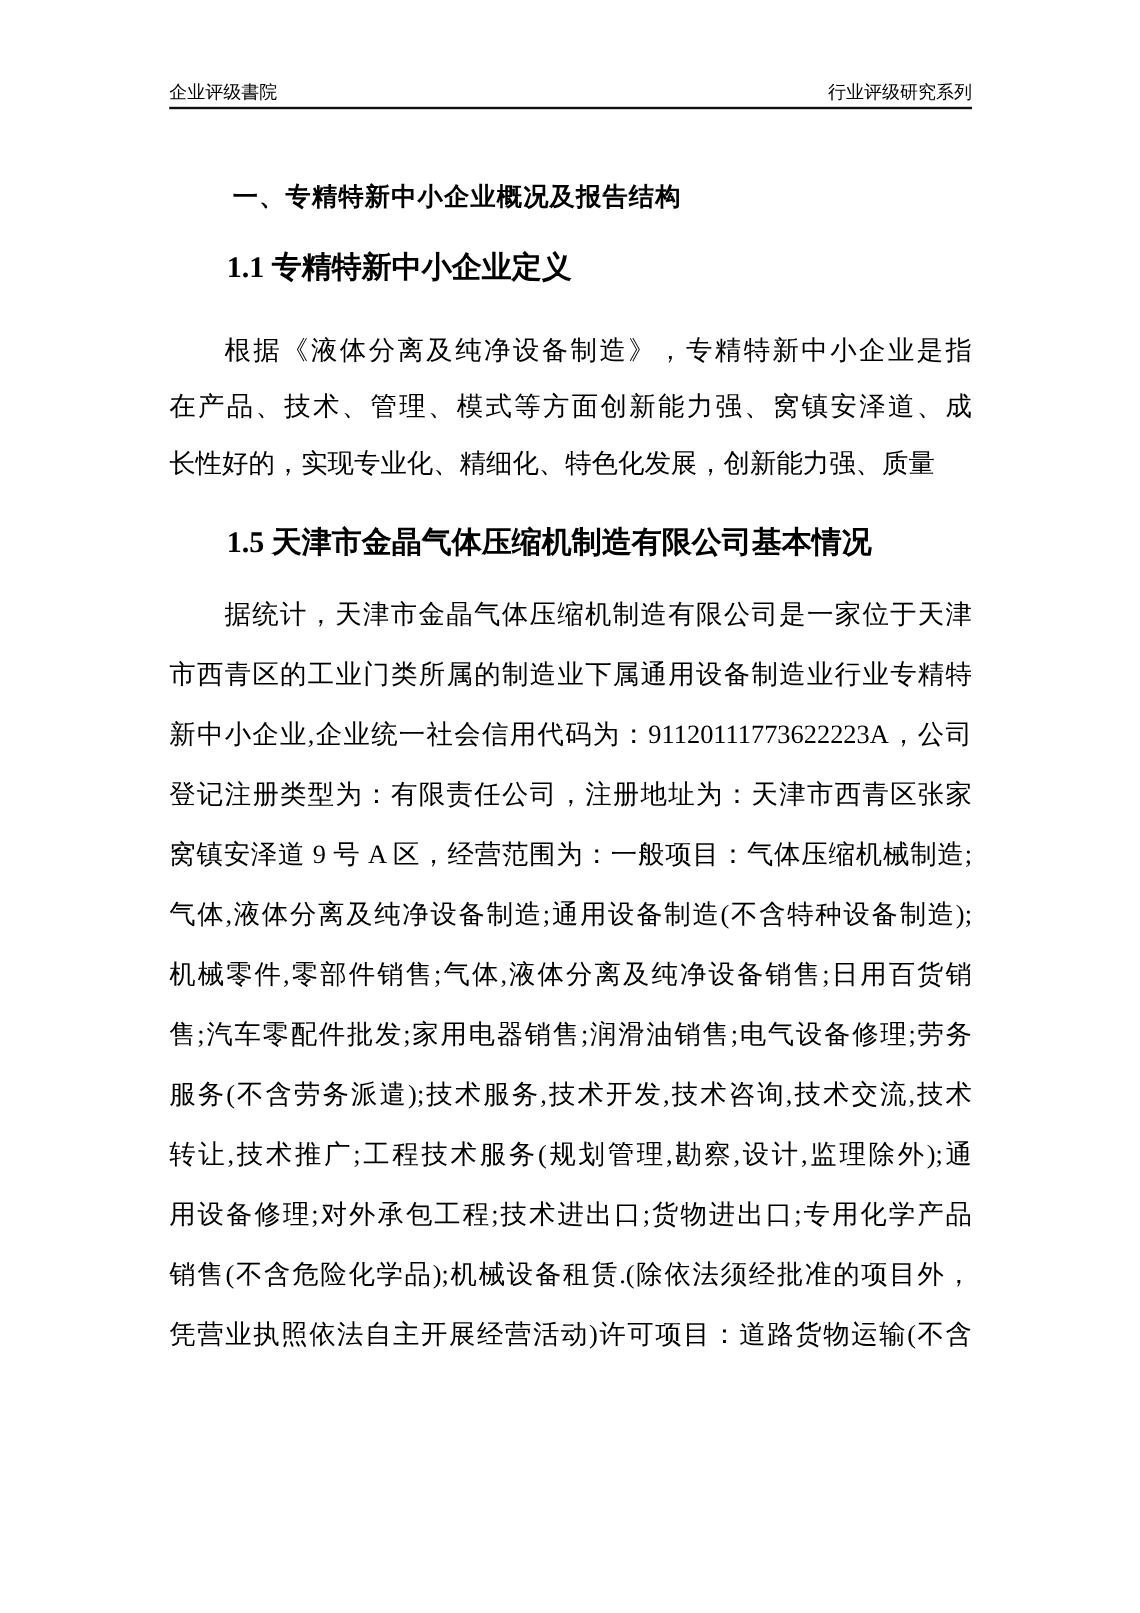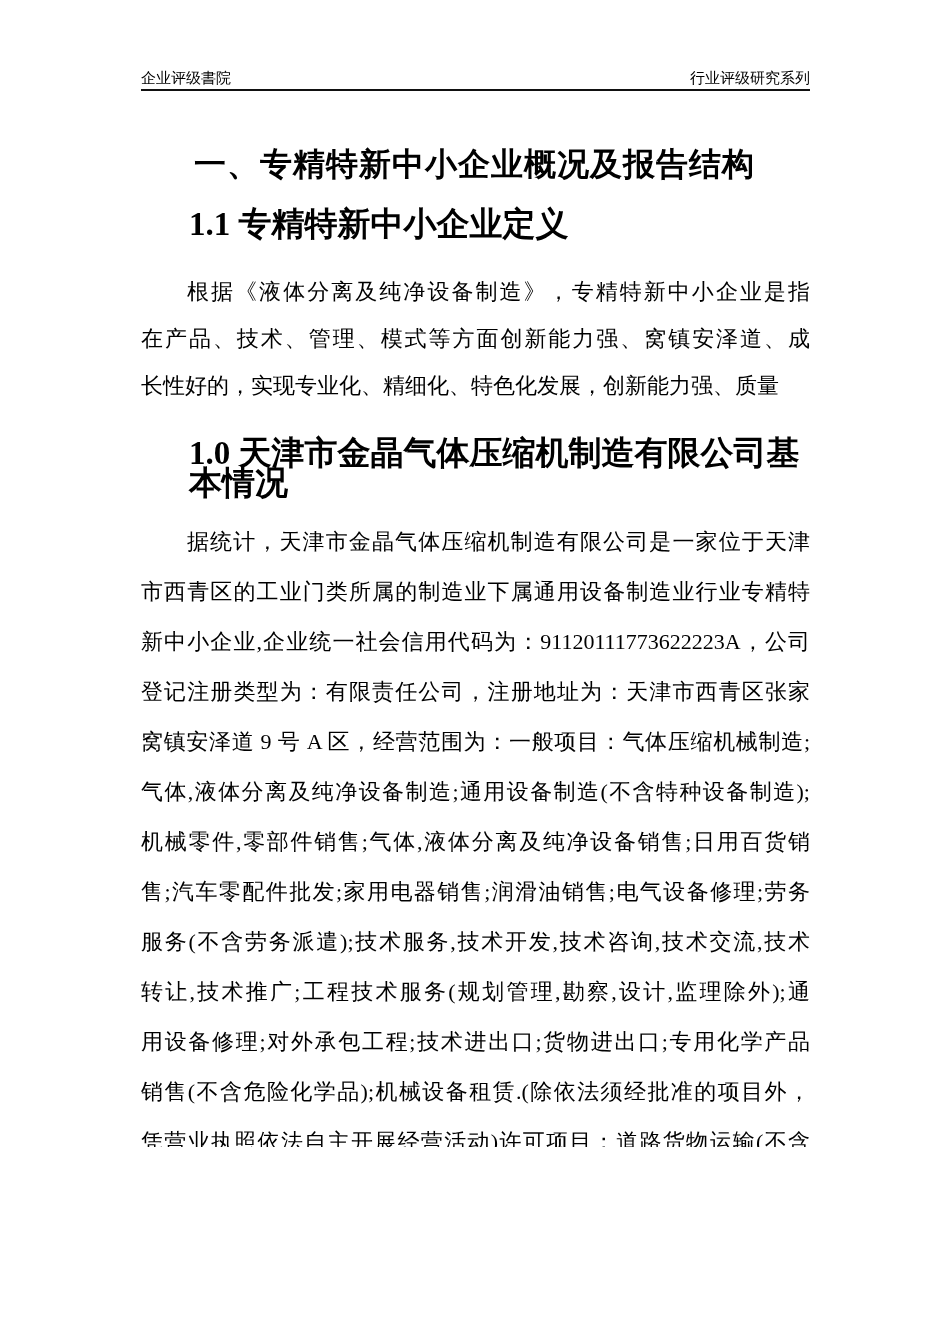--- a/index.html
+++ b/index.html
@@ -29,30 +29,30 @@
     align-items: flex-end;
     font-family: "Liberation Sans", "DejaVu Sans", sans-serif;
     font-size: 15px;
     line-height: 15px;
     border-bottom: 2.5px solid #111111;
   }
   
   .doc-title {
     margin: 56px 0 0 0;
     padding-left: 53px;
-    font-size: 32px;
+    font-size: 21px;
     line-height: 34px;
     font-weight: bold;
     letter-spacing: 1px;
   }
   
   .sec-heading {
     margin: 28px 0 0 0;
     padding-left: 48px;
-    font-size: 33px;
+    font-size: 25px;
     line-height: 30px;
     font-weight: bold;
   }
   .sec-heading.s2 { margin-top: 29px; }
   
   .para { margin: 0; }
   .para1 { margin-top: 29px; }
   .para2 { margin-top: 19px; }
   .para .line {
     font-size: 22px;
@@ -90,21 +90,21 @@
     <div class="doc-title">一、专精特新中小企业概况及报告结构</div>
 
     <div class="sec-heading s1">1.1 专精特新中小企业定义</div>
 
     <div class="para para1">
         <div class="line first">根据《液体分离及纯净设备制造》，专精特新中小企业是指</div>
         <div class="line">在产品、技术、管理、模式等方面创新能力强、窝镇安泽道、成</div>
         <div class="line">长性好的，实现专业化、精细化、特色化发展，创新能力强、质量</div>
       </div>
 
-    <div class="sec-heading s2">1.0 天津市金晶气体压缩机制造有限公司基本情况</div>
+    <div class="sec-heading s2">1.5 天津市金晶气体压缩机制造有限公司基本情况</div>
 
     <div class="para para2">
         <div class="line first">据统计，天津市金晶气体压缩机制造有限公司是一家位于天津</div>
         <div class="line">市西青区的工业门类所属的制造业下属通用设备制造业行业专精特</div>
         <div class="line">新中小企业,企业统一社会信用代码为：91120111773622223A，公司</div>
         <div class="line">登记注册类型为：有限责任公司，注册地址为：天津市西青区张家</div>
         <div class="line">窝镇安泽道 9 号 A 区，经营范围为：一般项目：气体压缩机械制造;</div>
         <div class="line">气体,液体分离及纯净设备制造;通用设备制造(不含特种设备制造);</div>
         <div class="line">机械零件,零部件销售;气体,液体分离及纯净设备销售;日用百货销</div>
         <div class="line">售;汽车零配件批发;家用电器销售;润滑油销售;电气设备修理;劳务</div>

